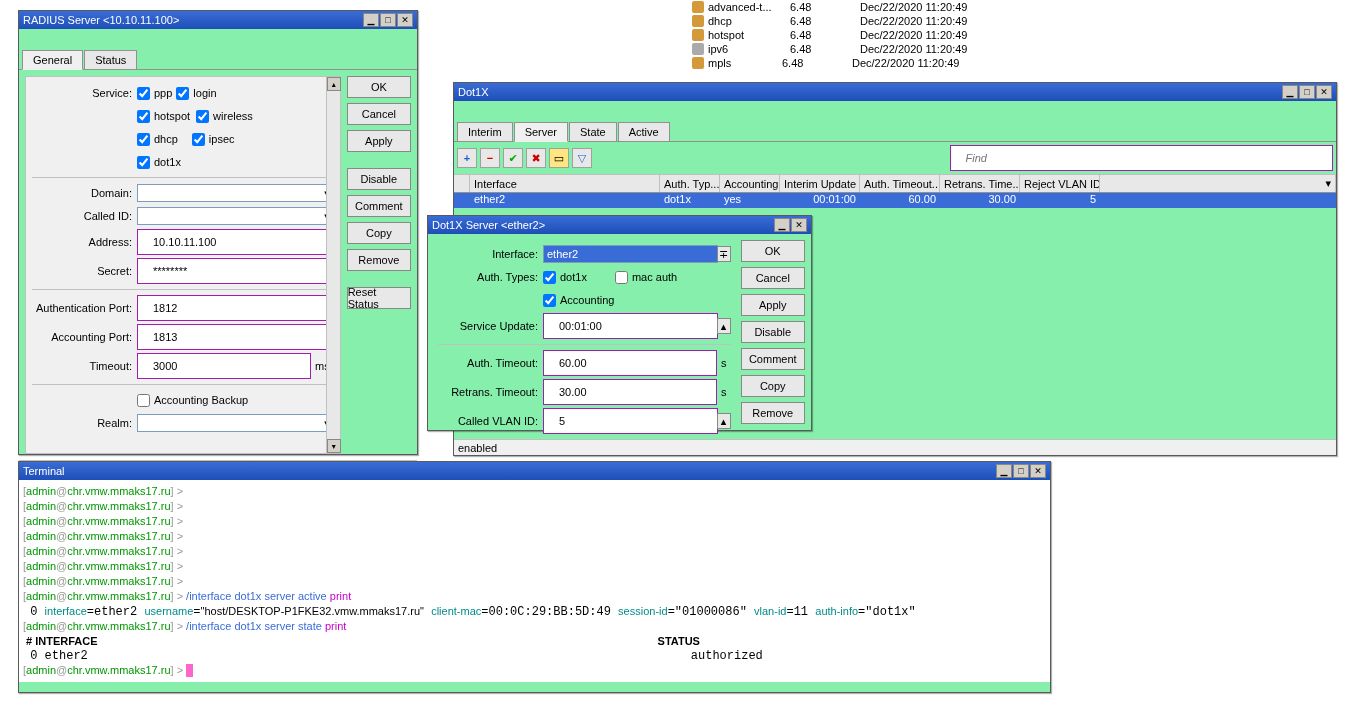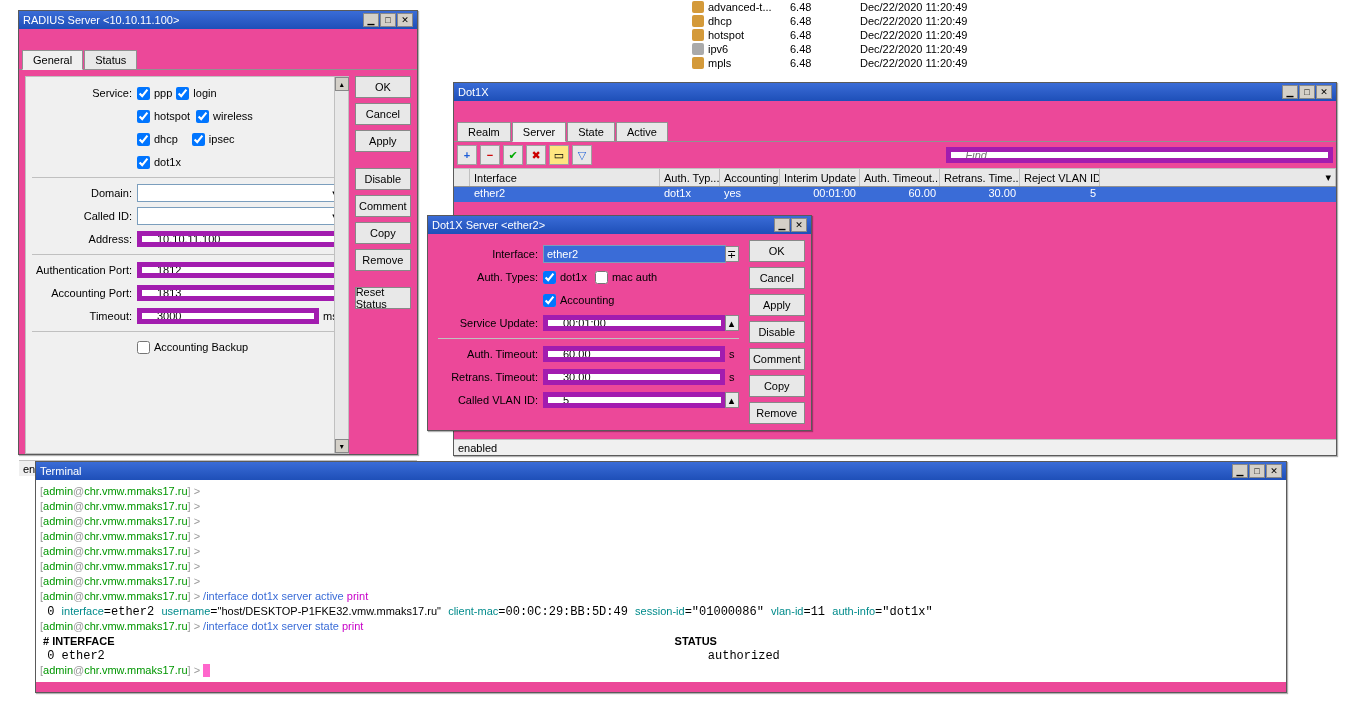--- a/index.html
+++ b/index.html
@@ -1,31 +1,31 @@
 <!DOCTYPE html>
 <html><head>
 <meta charset="utf-8">
 <style>
 *{box-sizing:border-box;margin:0;padding:0;font-family:Tahoma,Arial,sans-serif;font-size:11px}
 body{background:#fff;position:relative;width:1357px;height:704px;overflow:hidden}
-.window{position:absolute;background:#ec4899;border:1px solid #5a5a5a;box-shadow:1px 1px 1px rgba(0,0,0,0.3)}
+.window{position:absolute;background:#86efac;border:1px solid #5a5a5a;box-shadow:1px 1px 1px rgba(0,0,0,0.3)}
 .titlebar{height:18px;background:linear-gradient(#3a6cd7,#1e4fb8);color:#fff;display:flex;align-items:center;padding:0 4px;font-size:11px;justify-content:space-between}
 .titlebar.active{background:linear-gradient(#3a6cd7,#1e4fb8)}
 .titlebar-buttons{display:flex;gap:1px}
 .titlebar-btn{width:16px;height:14px;background:#d4d0c8;border:1px solid #888;display:flex;align-items:center;justify-content:center;font-size:9px;cursor:pointer;color:#000}
 .tabs{display:flex;padding:20px 3px 0 3px;border-bottom:1px solid #919191}
 .tab{padding:3px 10px;border:1px solid #919191;background:#e8e8e8;margin-right:1px;cursor:pointer;position:relative;top:1px}
 .tab.active{background:#f0f0f0;border-bottom:1px solid #f0f0f0}
 .dialog-body{display:flex;padding:6px}
 .left-panel{flex:1;border:1px solid #c0c0c0;padding:6px;background:#f0f0f0;position:relative}
 .right-panel{width:72px;padding:0 0 0 6px;display:flex;flex-direction:column;gap:5px}
 .btn{height:22px;border:1px solid #888;background:#e8e8e8;cursor:pointer;font-size:11px;display:flex;align-items:center;justify-content:center}
 .form-row{display:flex;align-items:center;margin-bottom:3px;min-height:20px}
 .form-label{width:105px;text-align:right;padding-right:5px;font-size:11px}
-.form-input{flex:1;height:16px;border:5px solid #a21caf;padding:0 15px;font-size:11px;background:#fff}
+.form-input{flex:1;height:26px;border:1px solid #a21caf;padding:0 15px;font-size:11px;background:#fff}
 .form-select{flex:1;height:18px;border:1px solid #7b9ebd;background:#fff;display:flex;align-items:center;padding:0 3px;justify-content:space-between}
 .check-row{display:flex;align-items:flex-start;gap:4px}
 .divider{height:1px;background:#c0c0c0;margin:5px 0}
 .statusbar{height:16px;border-top:1px solid #c0c0c0;padding:1px 4px;display:flex;align-items:center;font-size:11px;background:#f0f0f0}
 .toolbar{display:flex;padding:3px;gap:3px;border-bottom:1px solid #c0c0c0;align-items:center}
 .tool-btn{width:20px;height:20px;border:1px solid #a0a0a0;display:flex;align-items:center;justify-content:center;cursor:pointer;background:#e8e8e8}
 .grid{background:#fff}
 .grid-header{display:flex;background:#e8e8e8;border-bottom:1px solid #919191;height:18px}
 .grid-col{border-right:1px solid #c0c0c0;padding:1px 4px;font-size:11px;display:flex;align-items:center;overflow:hidden;white-space:nowrap}
 .grid-row{display:flex;height:15px}
@@ -72,21 +72,21 @@
         <div>Dec/22/2020 11:20:49</div>
       </div>
       <div class="pkg-row">
         <div class="pkg-icon grey"></div>
         <div style="width:82px">ipv6</div>
         <div style="width:70px">6.48</div>
         <div>Dec/22/2020 11:20:49</div>
       </div>
       <div class="pkg-row">
         <div class="pkg-icon"></div>
-        <div style="width:82px">mpls</div>
+        <div style="width:74px">mpls</div>
         <div style="width:70px">6.48</div>
         <div>Dec/22/2020 11:20:49</div>
       </div>
     </div>
 </div>
 
 <div class="window" style="left:18px;top:10px;width:400px;height:445px">
   <div class="titlebar">
     <span>RADIUS Server &lt;10.10.11.100&gt;</span>
     <div class="titlebar-buttons">
@@ -153,40 +153,51 @@
           <div class="form-label">Called ID:</div>
           <div class="form-select">
             <span></span>
             <span>▾</span>
           </div>
         </div>
       <div class="form-row">
           <div class="form-label">Address:</div>
           <input class="form-input" value="10.10.11.100" style="">
         </div>
+      <div class="form-row">
+          <div class="form-label">Secret:</div>
+          <input class="form-input" value="********" style="">
+        </div>
       <div class="divider"></div>
       <div class="form-row">
           <div class="form-label">Authentication Port:</div>
           <input class="form-input" value="1812" style="">
         </div>
       <div class="form-row">
           <div class="form-label">Accounting Port:</div>
           <input class="form-input" value="1813" style="">
         </div>
       <div class="form-row">
           <div class="form-label">Timeout:</div>
           <input class="form-input" value="3000" style="">
           <span class="unit-label">ms</span>
         </div>
       <div class="divider"></div>
       <div class="form-row">
           <div class="form-label"></div>
           <div class="check-row">
             <input type="checkbox" style="">
             <span>Accounting Backup</span>
+          </div>
+        </div>
+      <div class="form-row">
+          <div class="form-label">Realm:</div>
+          <div class="form-select">
+            <span></span>
+            <span>▾</span>
           </div>
         </div>
       <div class="scrollbar-v">
         <div class="scroll-arrow">▴</div>
         <div style="position:absolute;bottom:0">
             <div class="scroll-arrow">▾</div>
           </div>
       </div>
     </div>
     <div class="right-panel">
@@ -210,21 +221,21 @@
 <div class="window" style="left:453px;top:82px;width:884px;height:374px">
   <div class="titlebar">
     <span>Dot1X</span>
     <div class="titlebar-buttons">
       <div class="titlebar-btn">▁</div>
       <div class="titlebar-btn">□</div>
       <div class="titlebar-btn">✕</div>
     </div>
   </div>
   <div class="tabs">
-    <div class="tab">Realm</div>
+    <div class="tab">Interim</div>
     <div class="tab active">Server</div>
     <div class="tab">State</div>
     <div class="tab">Active</div>
   </div>
   <div class="toolbar">
     <div class="tool-btn" style="color:#1e5fd8;font-weight:bold">+</div>
     <div class="tool-btn" style="color:#c00;font-weight:bold">−</div>
     <div class="tool-btn" style="color:#0a0">✔</div>
     <div class="tool-btn" style="color:#c00">✖</div>
     <div class="tool-btn" style="background:#ffe680">▭</div>
@@ -276,21 +287,21 @@
             <span>ether2</span>
           </div>
           <div class="spinner">∓</div>
         </div>
       <div class="form-row">
           <div class="form-label">Auth. Types:</div>
         <div class="check-row">
             <input type="checkbox" checked="" style="">
             <span>dot1x</span>
           </div>
-        <div class="check-row" style="margin-left:8px">
+        <div class="check-row" style="margin-left:28px">
             <input type="checkbox" style="">
             <span>mac auth</span>
           </div>
       </div>
       <div class="form-row">
           <div class="form-label"></div>
           <div class="check-row">
             <input type="checkbox" checked="" style="">
             <span>Accounting</span>
           </div>
@@ -322,21 +333,21 @@
       <div class="btn">Cancel</div>
       <div class="btn">Apply</div>
       <div class="btn">Disable</div>
       <div class="btn">Comment</div>
       <div class="btn">Copy</div>
       <div class="btn">Remove</div>
     </div>
   </div>
 </div>
 
-<div class="window" style="left:35px;top:461px;width:1252px;height:232px">
+<div class="window" style="left:18px;top:461px;width:1033px;height:232px">
   <div class="titlebar">
     <span>Terminal</span>
     <div class="titlebar-buttons">
       <div class="titlebar-btn">▁</div>
       <div class="titlebar-btn">□</div>
       <div class="titlebar-btn">✕</div>
     </div>
   </div>
   <div class="terminal" id="term"><span class="t-br">[</span><span class="t-user">admin</span><span class="t-br">@</span><span class="t-host">chr.vmw.mmaks17.ru</span><span class="t-br">] &gt; </span><br><span class="t-br">[</span><span class="t-user">admin</span><span class="t-br">@</span><span class="t-host">chr.vmw.mmaks17.ru</span><span class="t-br">] &gt; </span><br><span class="t-br">[</span><span class="t-user">admin</span><span class="t-br">@</span><span class="t-host">chr.vmw.mmaks17.ru</span><span class="t-br">] &gt; </span><br><span class="t-br">[</span><span class="t-user">admin</span><span class="t-br">@</span><span class="t-host">chr.vmw.mmaks17.ru</span><span class="t-br">] &gt; </span><br><span class="t-br">[</span><span class="t-user">admin</span><span class="t-br">@</span><span class="t-host">chr.vmw.mmaks17.ru</span><span class="t-br">] &gt; </span><br><span class="t-br">[</span><span class="t-user">admin</span><span class="t-br">@</span><span class="t-host">chr.vmw.mmaks17.ru</span><span class="t-br">] &gt; </span><br><span class="t-br">[</span><span class="t-user">admin</span><span class="t-br">@</span><span class="t-host">chr.vmw.mmaks17.ru</span><span class="t-br">] &gt; </span><br><span class="t-br">[</span><span class="t-user">admin</span><span class="t-br">@</span><span class="t-host">chr.vmw.mmaks17.ru</span><span class="t-br">] &gt; </span><span class="t-cmd">/interface dot1x server active </span><span class="t-kw">print</span><br>&nbsp;0 <span class="t-str">interface</span>=ether2 <span class="t-str">username</span>=<span>"host/DESKTOP-P1FKE32.vmw.mmaks17.ru"</span> <span class="t-str">client-mac</span>=00:0C:29:BB:5D:49 <span class="t-str">session-id</span>="01000086" <span class="t-str">vlan-id</span>=11 <span class="t-str">auth-info</span>="dot1x"<br><span class="t-br">[</span><span class="t-user">admin</span><span class="t-br">@</span><span class="t-host">chr.vmw.mmaks17.ru</span><span class="t-br">] &gt; </span><span class="t-cmd">/interface dot1x server state </span><span class="t-kw">print</span><br><b>&nbsp;# INTERFACE</b><span style="display:inline-block;width:560px"></span><b>STATUS</b><br>&nbsp;0 ether2<span style="display:inline-block;width:603px"></span>authorized<br><span class="t-br">[</span><span class="t-user">admin</span><span class="t-br">@</span><span class="t-host">chr.vmw.mmaks17.ru</span><span class="t-br">] &gt; </span><span class="cursor"></span></div>
 </div>

